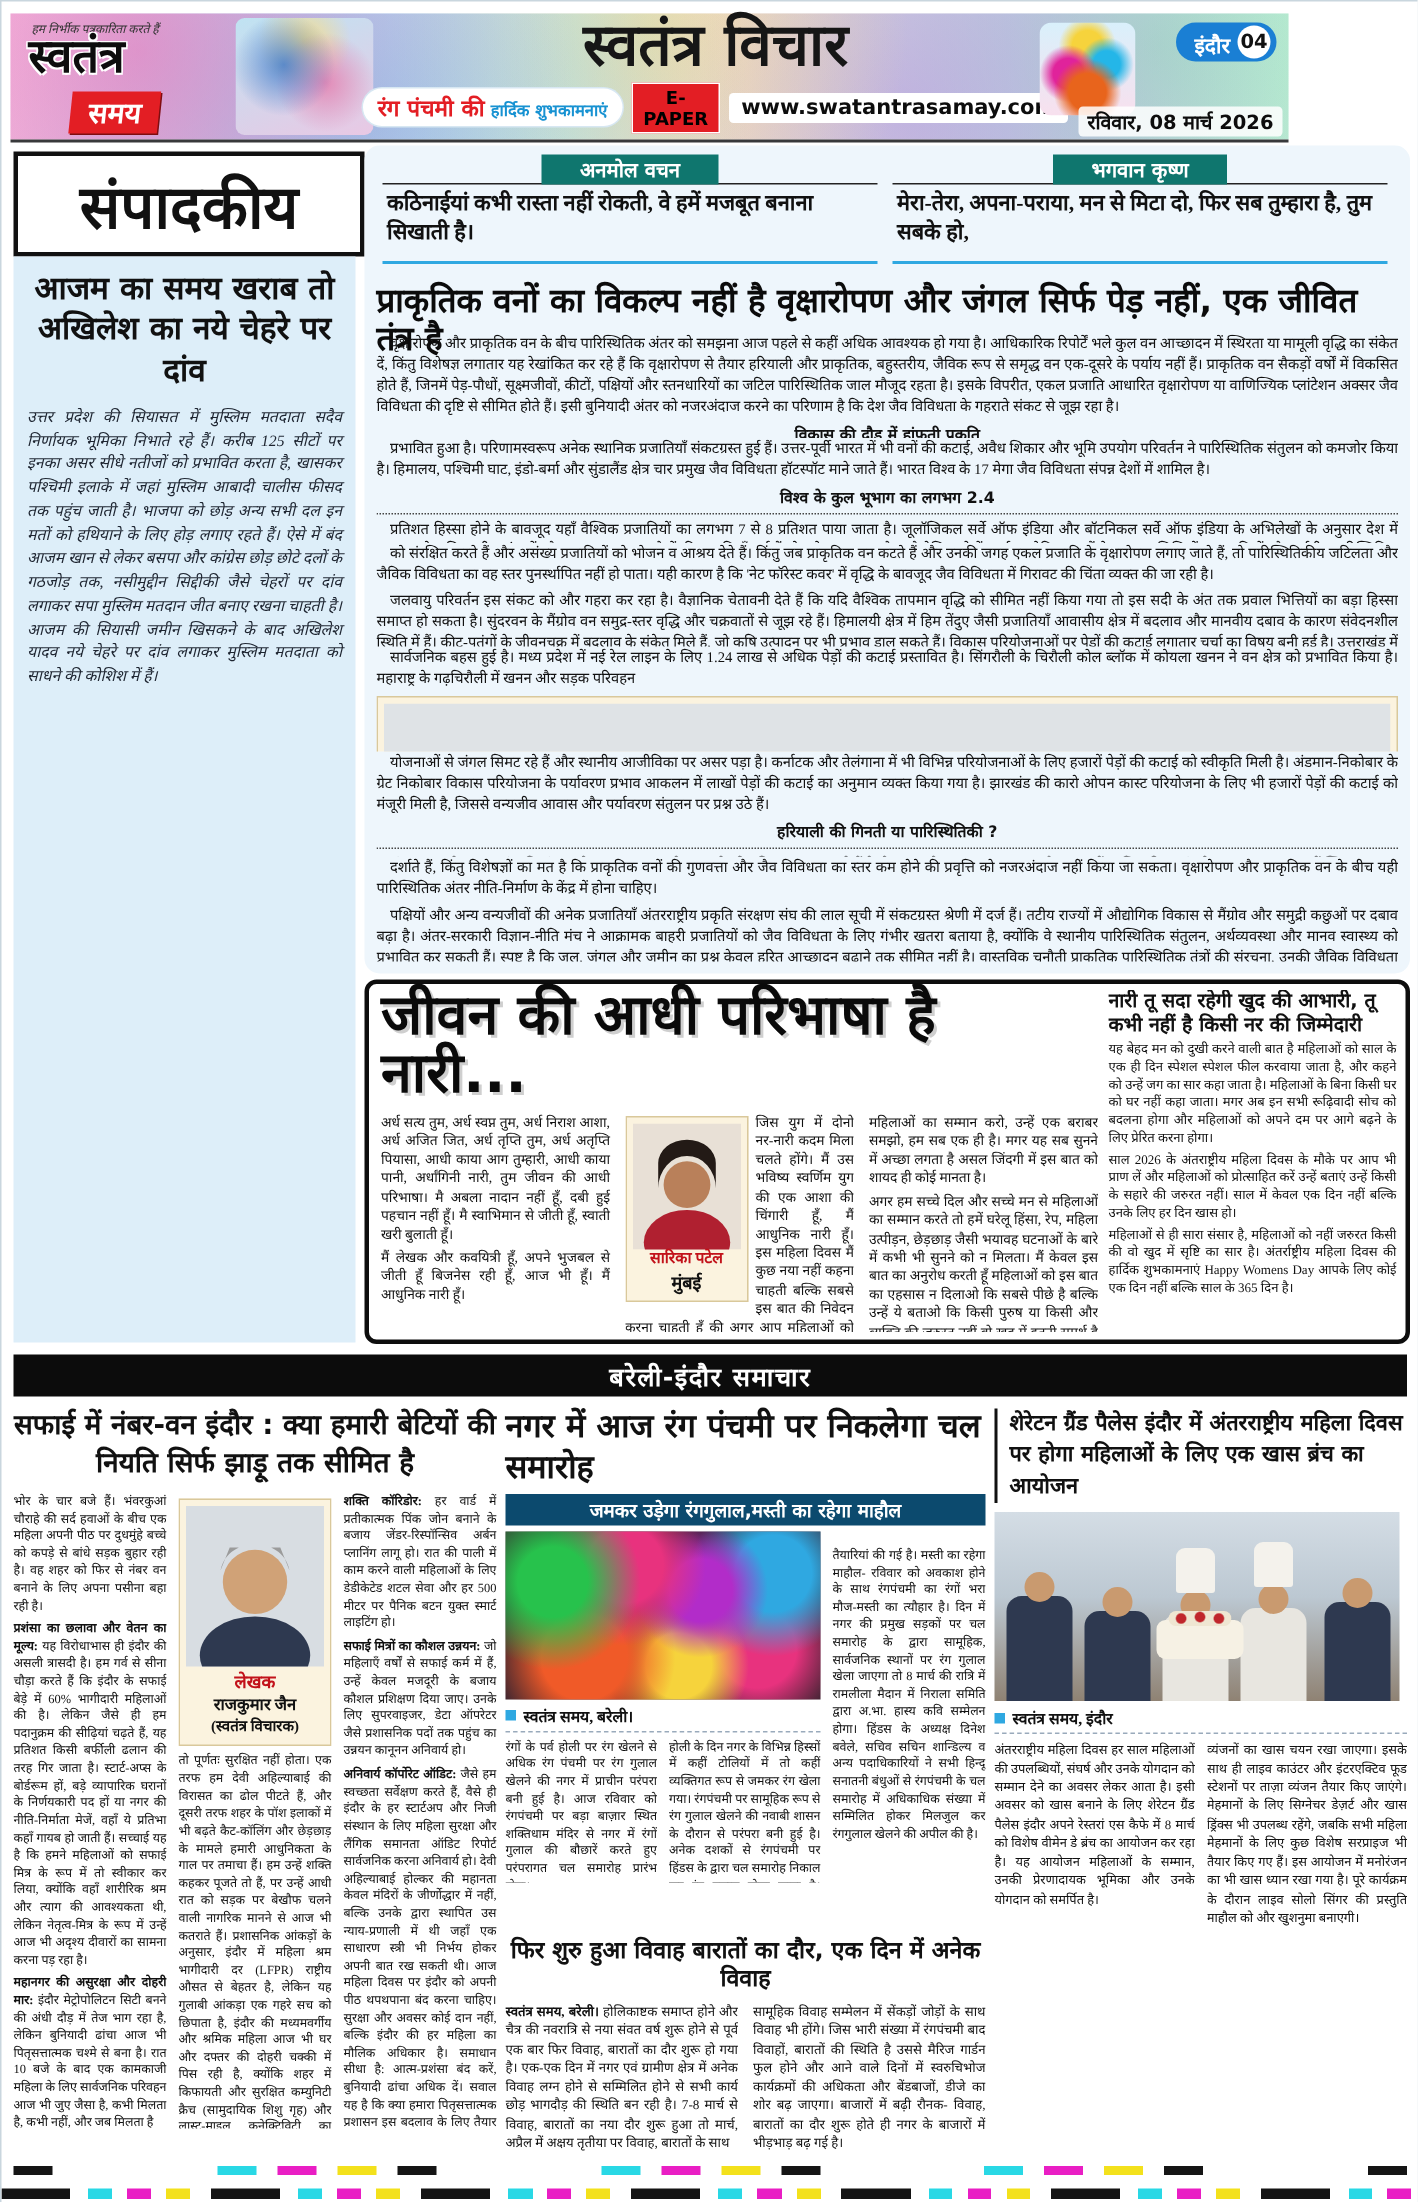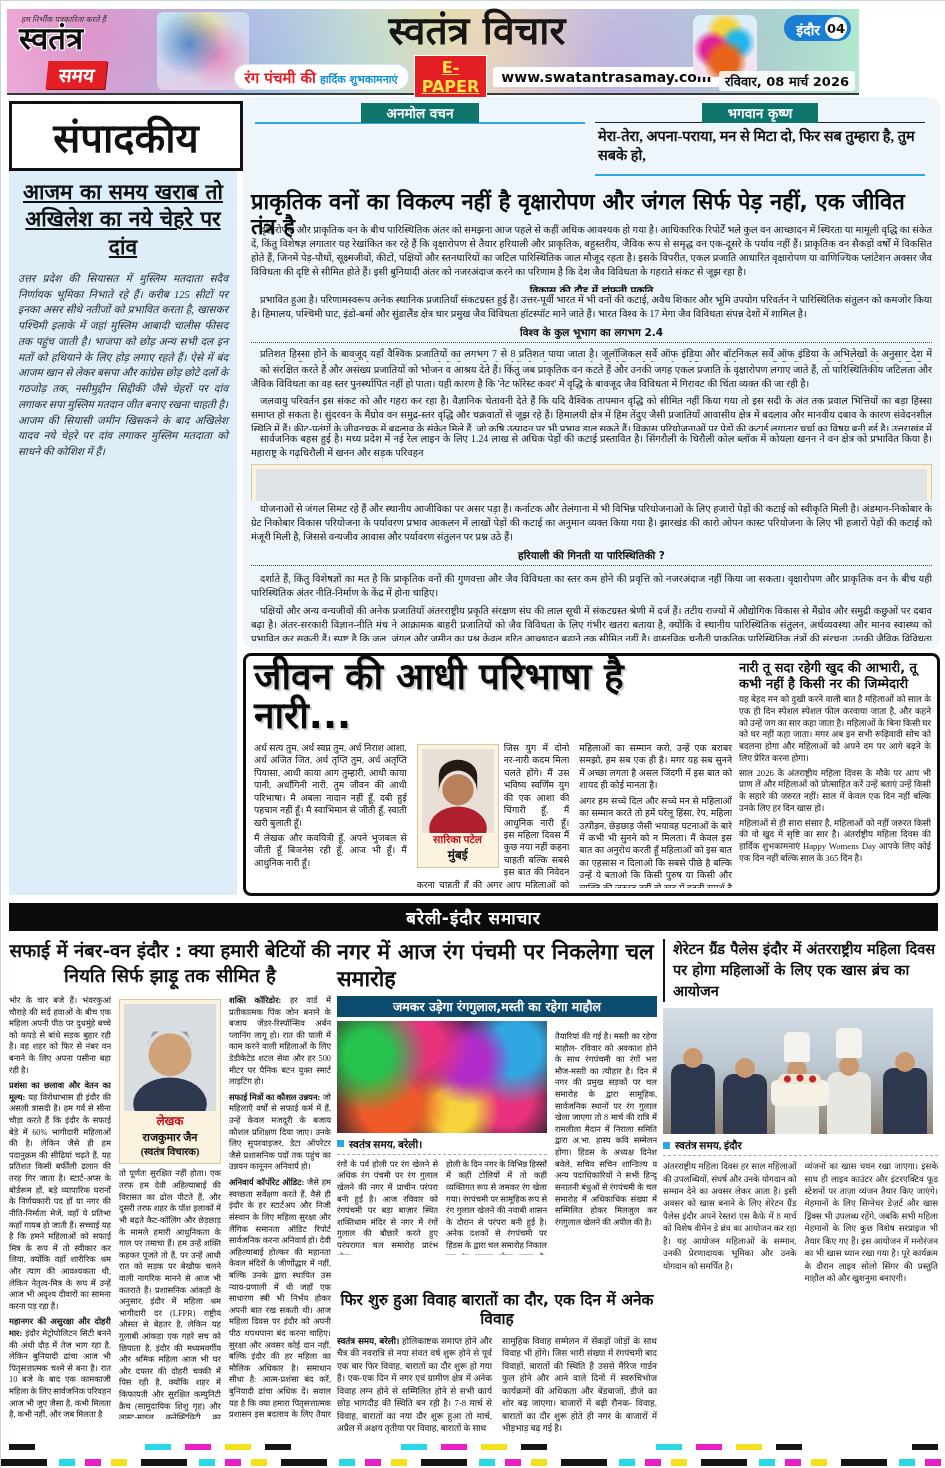--- a/index.html
+++ b/index.html
@@ -27,21 +27,21 @@
       radial-gradient(circle at 35% 40%,rgba(60,120,200,.8),transparent 45%),
       radial-gradient(circle at 65% 55%,rgba(230,120,170,.8),transparent 45%),
       radial-gradient(circle at 50% 20%,rgba(250,220,130,.9),transparent 40%),
       linear-gradient(160deg,#bfe3f2,#e9c8e4);}
   .mast-center{position:absolute;left:255px;top:2px;width:430px;text-align:center;}
   .mast-title{font-size:39px;line-height:1.05;color:#161616;}
   .mast-row{display:flex;align-items:center;justify-content:center;gap:6px;margin-top:3px;}
   .greet{background:#fff;border-radius:14px;padding:2px 10px;white-space:nowrap;box-shadow:0 0 0 1px #d7e7f2;}
   .greet .g1{color:#e31e24;font-size:15px;}
   .greet .g2{color:#1792d2;font-size:11px;}
-  .epaper{background:#e31e24;color:#fde047;font-size:16px;padding:2px 7px;border:1px solid #fff;text-decoration:underline;}
+  .epaper{background:#e31e24;color:#000000;font-size:12px;padding:2px 7px;border:1px solid #fff;}
   .site{background:#fff;color:#0d0d0d;font-size:14px;padding:2px 8px;border-radius:3px;}
   .mast-right{position:absolute;right:8px;top:6px;width:165px;text-align:right;}
   .citychip{display:inline-flex;align-items:flex-end;gap:5px;background:#1a7fd4;border-radius:13px;padding:2px 4px 2px 12px;}
   .cityname{color:#fff;font-size:14px;}
   .pageno{background:#fff;color:#111;width:22px;height:22px;border-radius:50%;
           display:flex;align-items:center;justify-content:center;font-size:13px;}
   .holipots{position:absolute;right:102px;top:6px;width:64px;height:62px;border-radius:8px;
     background:
       radial-gradient(circle at 50% 75%,#e8641c 22%,transparent 40%),
       radial-gradient(circle at 30% 55%,#e0239b 18%,transparent 34%),
@@ -49,21 +49,21 @@
       radial-gradient(circle at 50% 25%,#f6d33c 18%,transparent 34%),
       linear-gradient(180deg,#d9f0fb,#f8e0ee);}
   .mastdate{position:absolute;right:4px;top:62px;background:rgba(255,255,255,.85);border-radius:3px;
             padding:1px 6px;font-size:13px;color:#0d0d0d;}
 
   
   .edit-head{position:absolute;left:8px;top:100px;width:228px;height:64px;background:#fff;
              border:3px solid #111;display:flex;align-items:center;justify-content:center;font-size:40px;}
   .edit-body{position:absolute;left:8px;top:170px;width:228px;height:724px;background:#ddeef9;
              padding:8px 9px;box-sizing:border-box;}
-  .edit-hl{font-size:21px;line-height:1.3;text-align:center;margin-bottom:10px;text-decoration:underline;}
+  .edit-hl{font-size:21px;line-height:1.3;text-align:center;margin-bottom:10px;}
   .edit-text{font-size:10.5px;font-style:italic;text-align:justify;line-height:1.5;color:#1d2430;}
 
   
   .lead-wrap{position:absolute;left:242px;top:96px;width:697px;height:552px;background:#eef6fc;border-radius:10px;}
   .qbox{position:absolute;top:6px;width:330px;border-bottom:2px solid #2fa8e1;}
   .qbox1{left:12px;} .qbox2{left:352px;}
   .qtab{display:block;width:max-content;margin:0 auto -1px;background:#0f766e;color:#fff;
         font-size:13.5px;padding:1px 26px;position:relative;z-index:1;}
   .qbody{border-top:1.5px solid #222;padding:4px 3px 9px;font-size:14.5px;line-height:1.3;font-weight:700;}
   .lead-hl{position:absolute;left:8px;top:92px;width:683px;font-size:22px;line-height:1.15;color:#0b0b0b;}
@@ -191,20 +191,21 @@
 
   <div class="edit-head sansb">संपादकीय</div>
   <div class="edit-body">
     <div class="edit-hl sansb">आजम का समय खराब तो अखिलेश का नये चेहरे पर दांव</div>
     <div class="edit-text">उत्तर प्रदेश की सियासत में मुस्लिम मतदाता सदैव निर्णायक भूमिका निभाते रहे हैं। करीब 125 सीटों पर इनका असर सीधे नतीजों को प्रभावित करता है, खासकर पश्चिमी इलाके में जहां मुस्लिम आबादी चालीस फीसद तक पहुंच जाती है। भाजपा को छोड़ अन्य सभी दल इन मतों को हथियाने के लिए होड़ लगाए रहते हैं। ऐसे में बंद आजम खान से लेकर बसपा और कांग्रेस छोड़ छोटे दलों के गठजोड़ तक, नसीमुद्दीन सिद्दीकी जैसे चेहरों पर दांव लगाकर सपा मुस्लिम मतदान जीत बनाए रखना चाहती है। आजम की सियासी जमीन खिसकने के बाद अखिलेश यादव नये चेहरे पर दांव लगाकर मुस्लिम मतदाता को साधने की कोशिश में हैं।</div>
   </div>
 
   <div class="lead-wrap">
     <div class="qbox qbox1">
       <span class="qtab sansb">अनमोल वचन</span>
+      <div class="qbody">कठिनाईयां कभी रास्ता नहीं रोकती, वे हमें मजबूत बनाना सिखाती है।</div>
     </div>
     <div class="qbox qbox2">
       <span class="qtab sansb">भगवान कृष्ण</span>
       <div class="qbody">मेरा-तेरा, अपना-पराया, मन से मिटा दो, फिर सब तुम्हारा है, तुम सबके हो,</div>
     </div>
 
     <div class="lead-hl sansb">प्राकृतिक वनों का विकल्प नहीं है वृक्षारोपण और जंगल सिर्फ पेड़ नहीं, एक जीवित तंत्र है</div>
 
     <div class="lead-cols">
       <div class="lcol">

